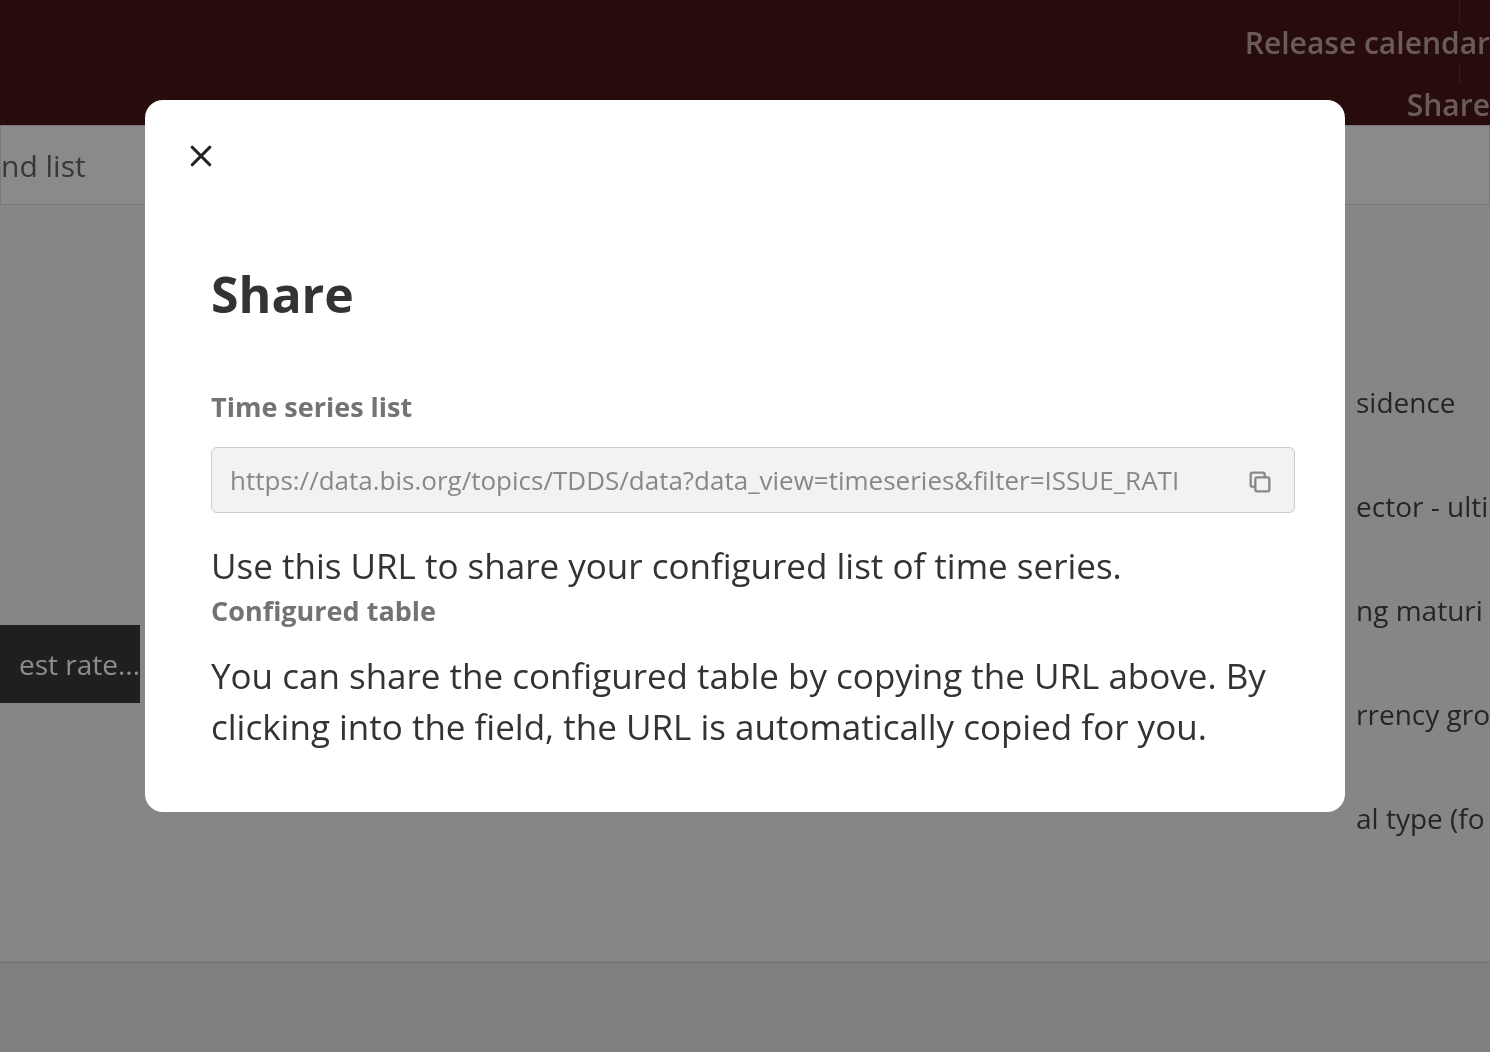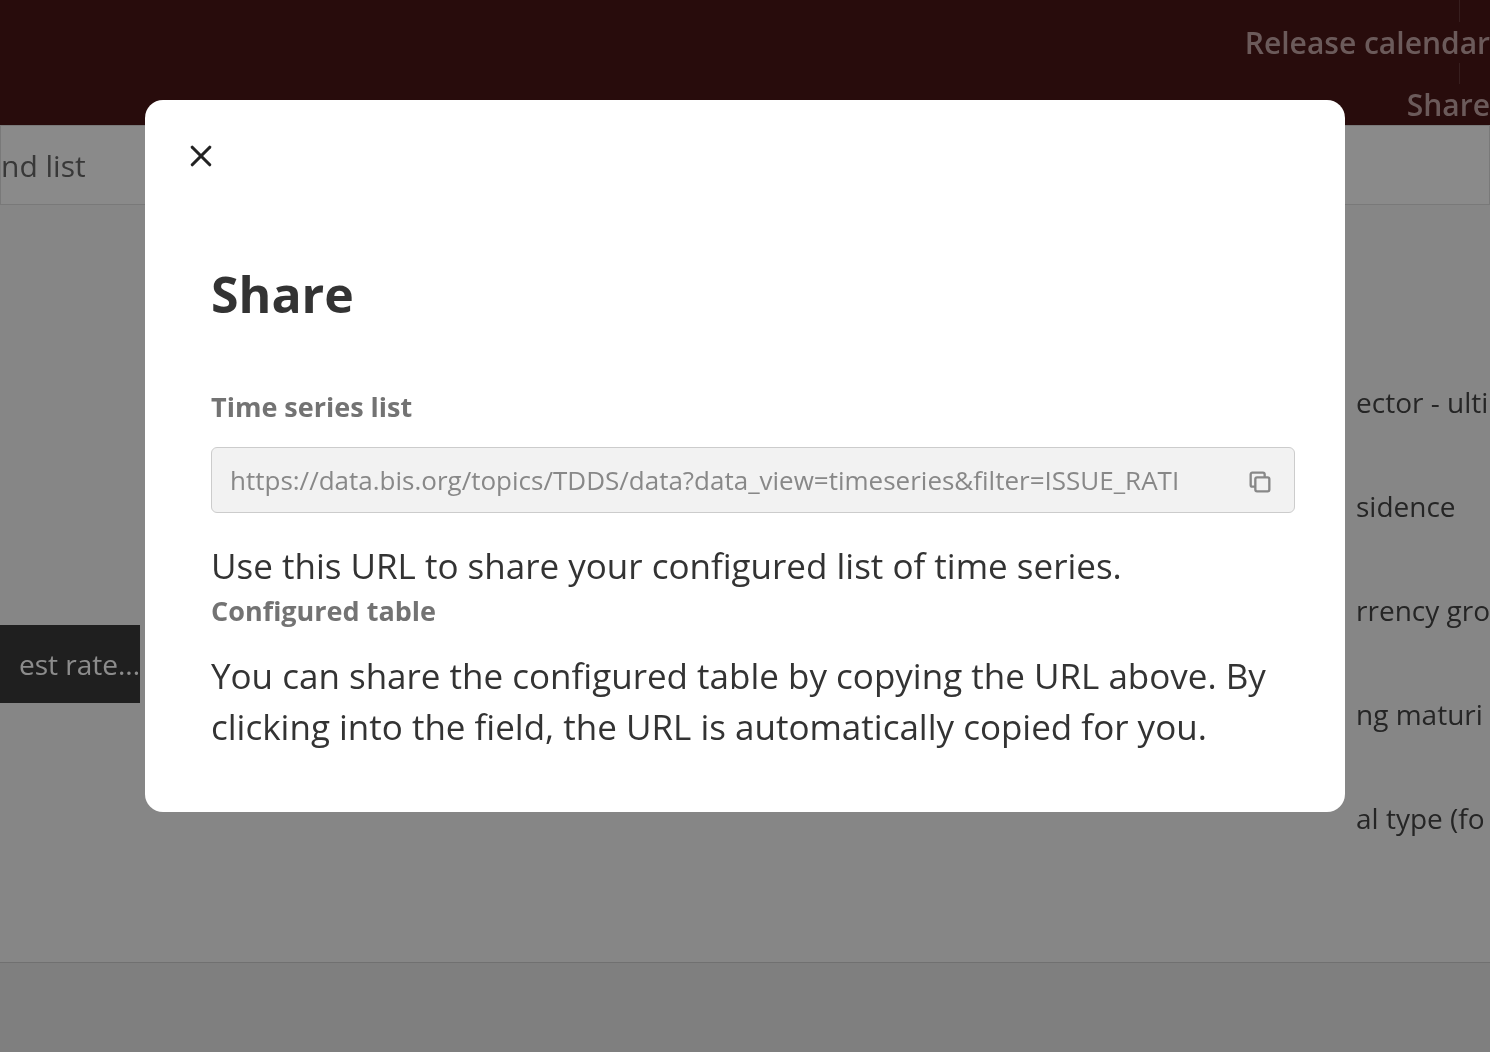--- a/index.html
+++ b/index.html
@@ -210,24 +210,24 @@
 <div class="breadcrumb-bar">
   <span>nd list</span>
 </div>
 
 <div class="content-area">
   <div style="position:absolute; left:0; top:420px; width:140px;" class="filter-item selected">
     <span>est rate...</span>
   </div>
 
   <div class="right-filters">
+    <div class="right-filter-item">sidence</div>
     <div class="right-filter-item">ector - ulti</div>
-    <div class="right-filter-item">sidence</div>
+    <div class="right-filter-item">ng maturi</div>
     <div class="right-filter-item">rrency gro</div>
-    <div class="right-filter-item">ng maturi</div>
     <div class="right-filter-item">al type (fo</div>
   </div>
 </div>
 
 <div class="footer-bar"></div>
 
 <div class="modal-overlay">
   <div class="modal">
 
     <div class="close-button">

